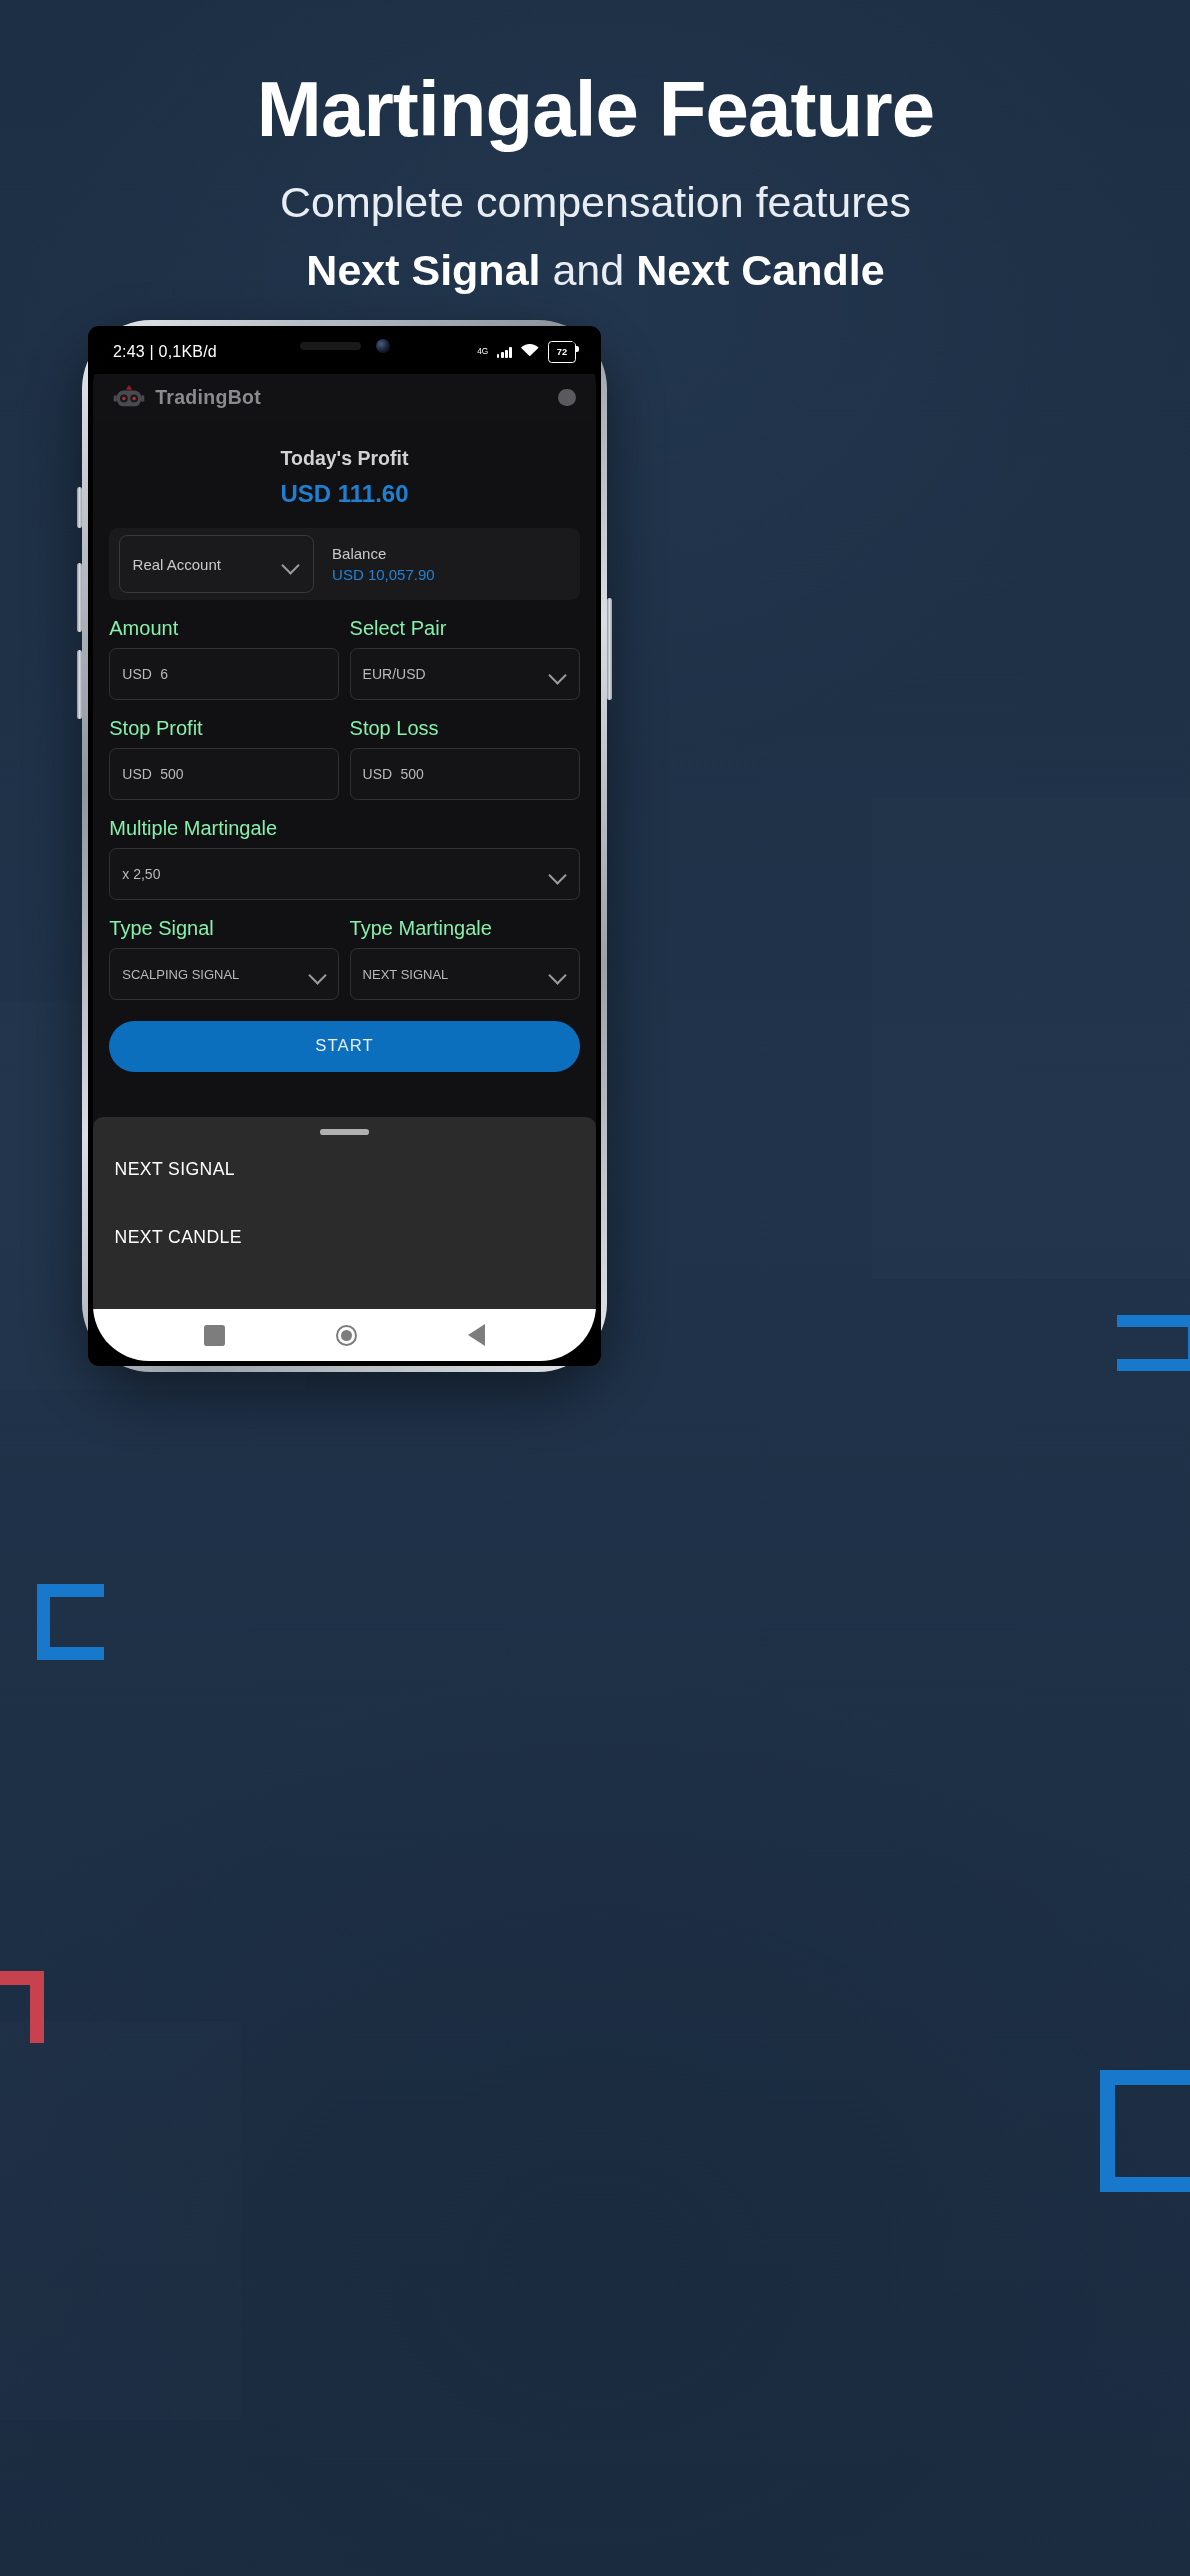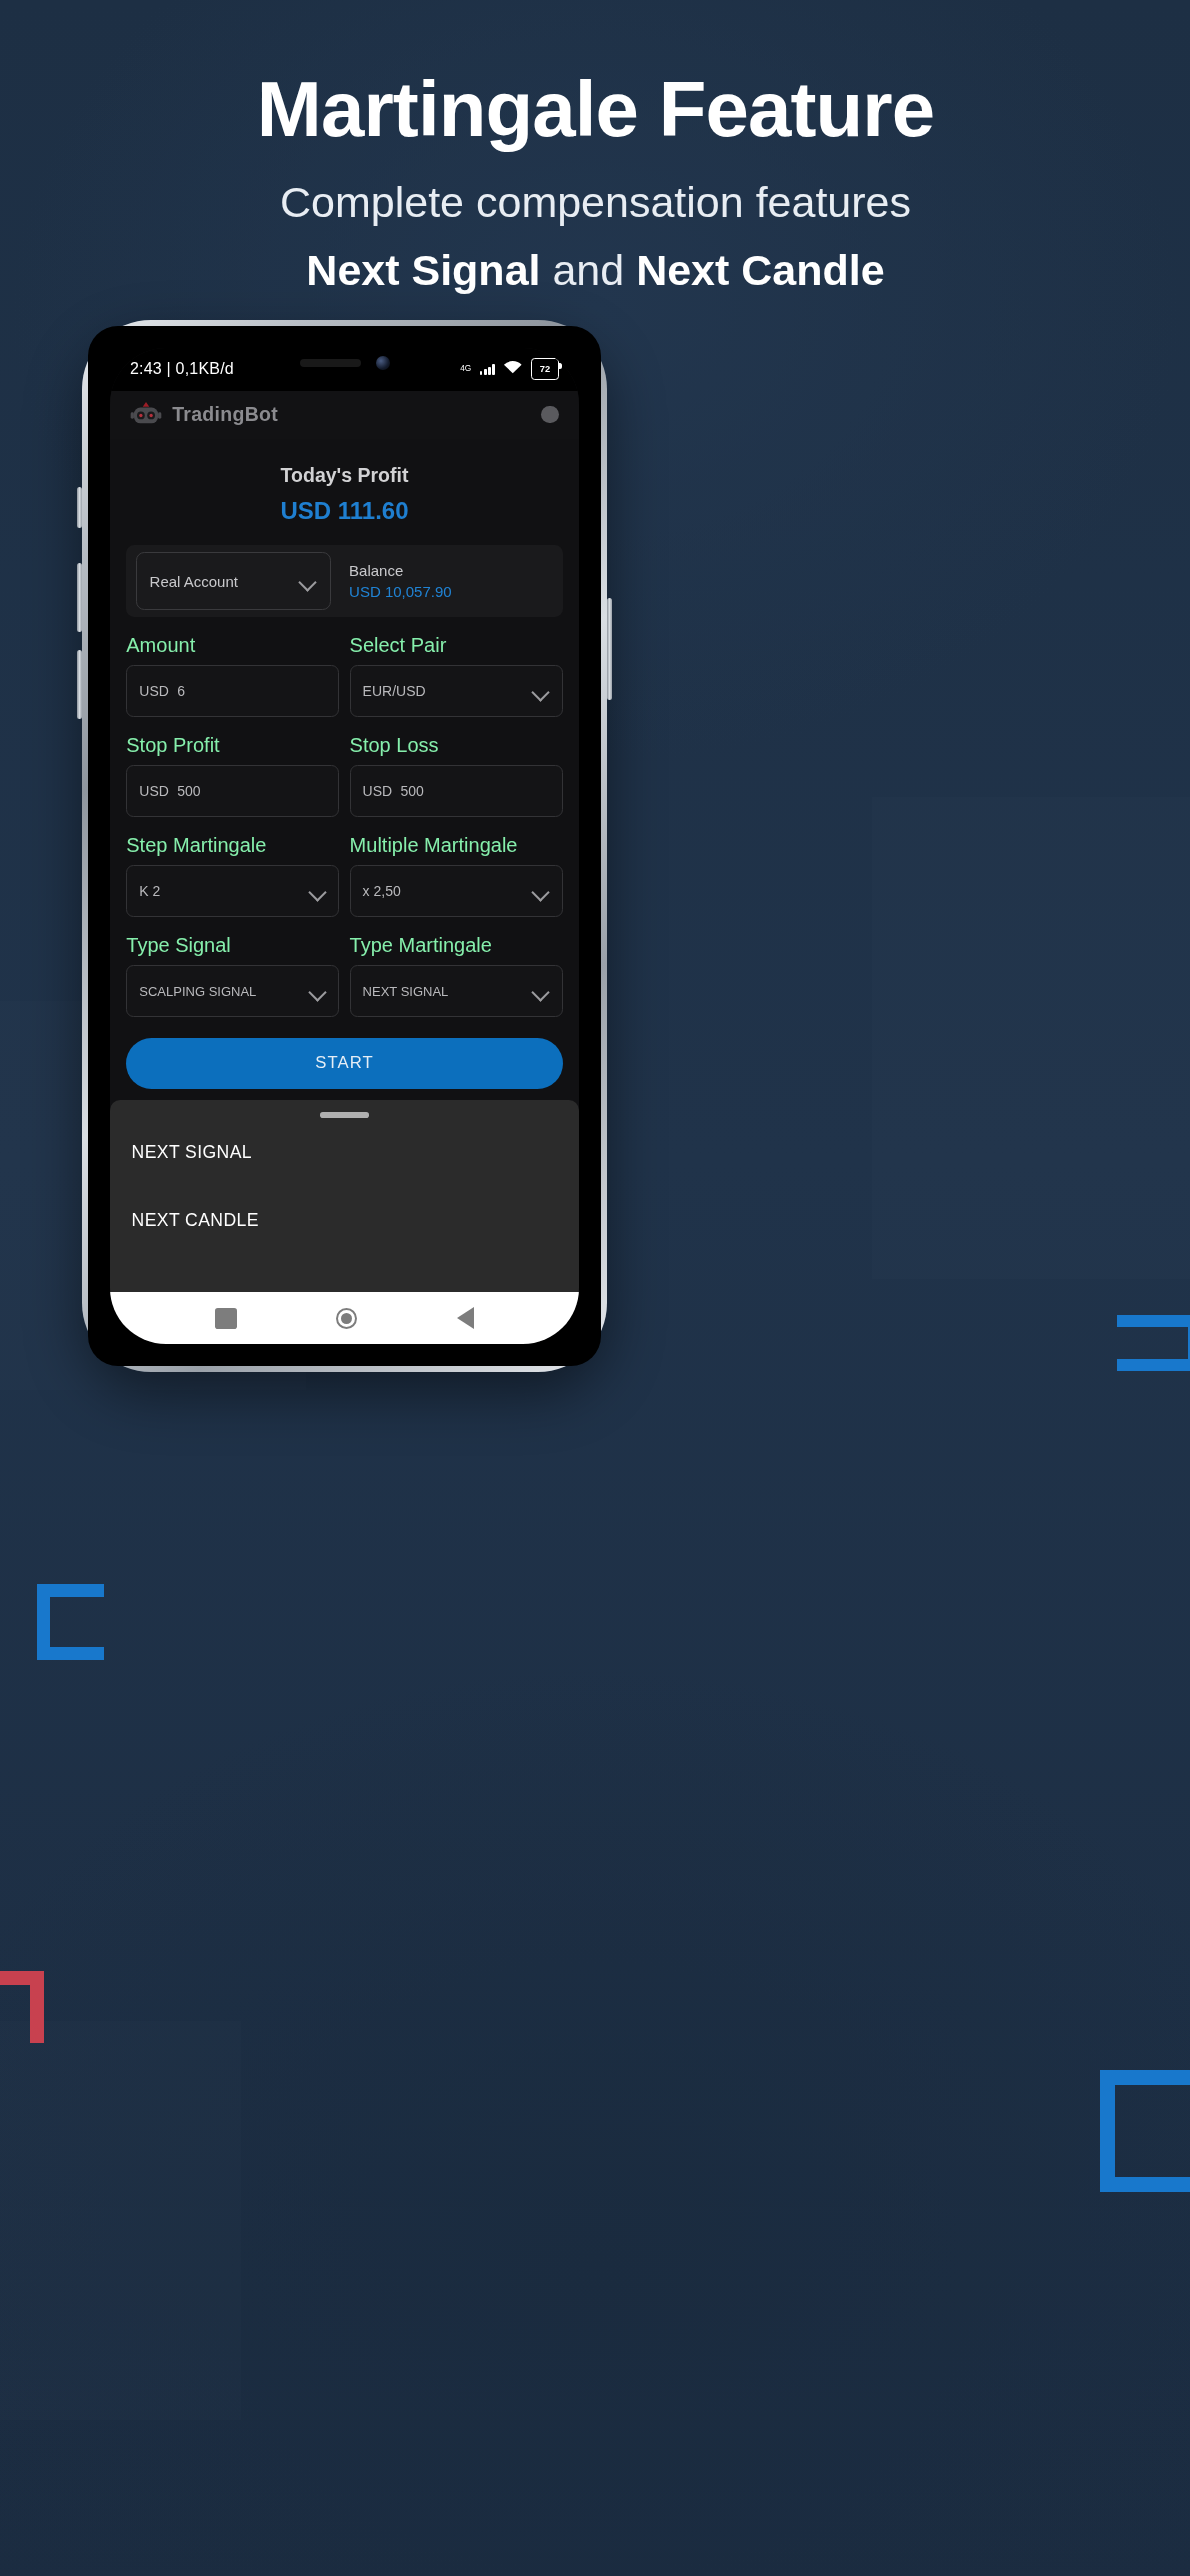--- a/index.html
+++ b/index.html
@@ -42,22 +42,22 @@
   .h-sub2 .b{font-weight:700;color:#ffffff;}
   
   .phone{
     position:absolute;left:82px;top:320px;width:525px;height:1052px;
     border-radius:69px;
     background:linear-gradient(135deg,#e9ecef 0%,#b9bfc6 14%,#8f969e 30%,#d9dee3 52%,#9aa1a9 74%,#e6e9ed 100%);
     padding:5.6px;
     box-shadow:0 22px 56px rgba(0,0,0,.45);
   }
   .phone-inner{
-    width:100%;height:100%;border-radius:30px;background:#000;
-    padding:22px;position:relative;
+    width:100%;height:100%;border-radius:11px;background:#000;
+    padding:5px;position:relative;
   }
   .screen{
     width:100%;height:100%;border-radius:56px;overflow:hidden;
     background:#0f0f10;position:relative;
     display:flex;flex-direction:column;
   }
   
   .btn-side{position:absolute;background:linear-gradient(90deg,#8f969e,#d7dce1,#9aa1a9);border-radius:2.8px;}
   
   .statusbar{
@@ -292,27 +292,20 @@
             <div class="fld-lbl">Stop Loss</div>
             <div class="fld">
               <span class="unit">USD</span>
               <span class="val">500</span>
             </div>
           </div>
         </div>
 
         <div class="row">
           <div class="col">
-            <div class="fld-lbl">Step Martingale</div>
-            <div class="fld">
-              <span class="val">K 2</span>
-              <span class="chev"></span>
-            </div>
-          </div>
-          <div class="col">
             <div class="fld-lbl">Multiple Martingale</div>
             <div class="fld">
               <span class="val">x 2,50</span>
               <span class="chev"></span>
             </div>
           </div>
         </div>
 
         <div class="row">
           <div class="col">

